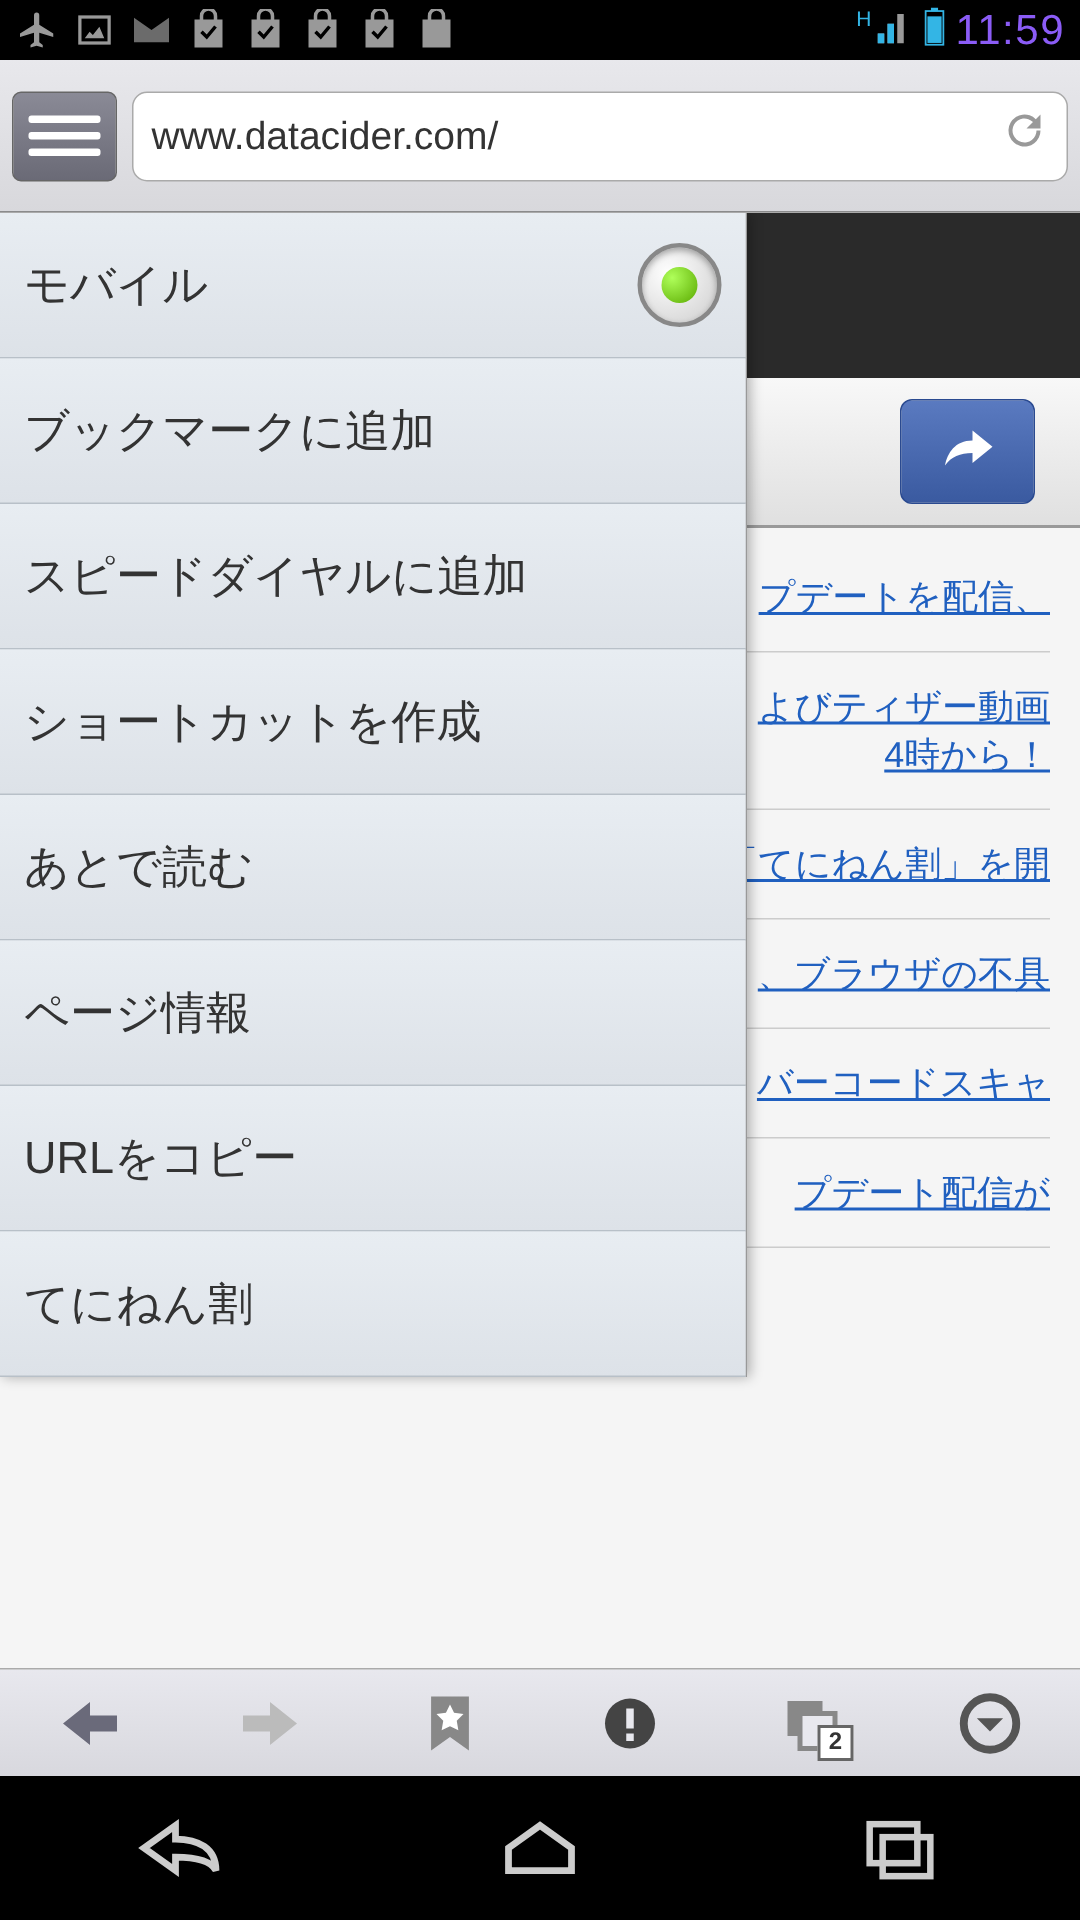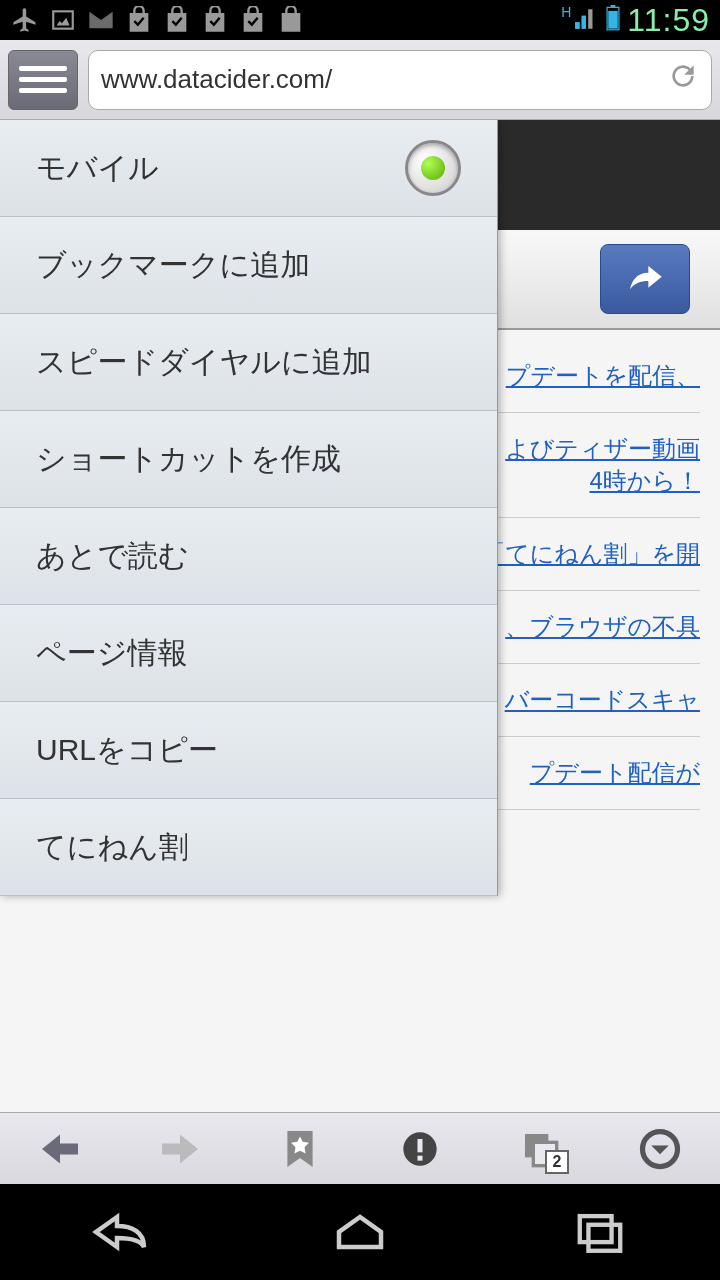--- a/index.html
+++ b/index.html
@@ -3,46 +3,46 @@
 <meta charset="utf-8">
 <style>
 * { margin: 0; padding: 0; box-sizing: border-box; font-family: sans-serif; }
 body { width: 720px; height: 1280px; background: #000; overflow: hidden; position: relative; }
 
 
 .status-bar { height: 40px; background: #000; display: flex; justify-content: space-between; align-items: center; padding: 0 10px; color: #ccc; }
 .status-left { display: flex; gap: 8px; align-items: center; }
 .status-right { display: flex; gap: 6px; align-items: center; }
 .status-icon { width: 30px; height: 30px; display: flex; align-items: center; justify-content: center; font-size: 20px; color: #999; }
-.clock { color: #86efac; font-size: 32px; font-weight: 300; letter-spacing: 1px; }
+.clock { color: #8b5cf6; font-size: 28px; font-weight: 300; letter-spacing: 1px; }
 .signal-icon { color: #999; }
 .battery-icon { color: #33b5e5; }
 
 
-.browser-chrome { height: 80px; background: linear-gradient(#e8e8ec, #d8d8dc); display: flex; align-items: center; padding: 23px 8px; gap: 10px; border-bottom: 1px solid #aaa; }
+.browser-chrome { height: 102px; background: linear-gradient(#e8e8ec, #d8d8dc); display: flex; align-items: center; padding: 23px 8px; gap: 10px; border-bottom: 1px solid #aaa; }
 .menu-button { width: 70px; height: 60px; background: linear-gradient(#8a8a96, #6a6a76); border-radius: 6px; border: 1px solid #666; display: flex; flex-direction: column; justify-content: center; align-items: center; gap: 6px; }
 .menu-line { width: 48px; height: 5px; background: #fff; border-radius: 2px; }
 .url-bar { flex: 1; height: 60px; background: #fff; border-radius: 10px; border: 1px solid #aaa; display: flex; align-items: center; padding: 0 12px; }
 .url-text { flex: 1; font-size: 26px; color: #333; }
 .reload-icon { font-size: 30px; color: #888; }
 .search-bar { width: 230px; height: 60px; background: #fff; border-radius: 30px; border: 1px solid #aaa; display: flex; align-items: center; padding: 0 20px; }
 .search-placeholder { color: #aaa; font-size: 26px; }
 
 
 .content { height: 1016px; background: #f5f5f5; position: relative; overflow: hidden; }
 .page-header { height: 110px; background: #2a2a2a; }
 .page-toolbar { height: 100px; background: linear-gradient(#f8f8f8, #e0e0e0); border-bottom: 2px solid #999; display: flex; justify-content: flex-end; align-items: center; padding: 0 30px 0 0; }
 .share-btn { width: 90px; height: 70px; background: linear-gradient(#5a7ac0, #3a5aa0); border-radius: 8px; border: 1px solid #2a4a90; display: flex; align-items: center; justify-content: center; }
 .share-arrow { color: #fff; font-size: 34px; }
 .page-content { padding: 10px 20px; }
 .link-item { padding: 20px 0; border-bottom: 1px solid #ccc; color: #2060c0; font-size: 24px; text-decoration: underline; text-align: right; }
 
 
 .dropdown-menu { position: absolute; top: 0; left: 0; width: 498px; background: #e0e5ea; border-right: 1px solid #999; box-shadow: 2px 0 8px rgba(0,0,0,0.3); }
-.menu-item { height: 97px; display: flex; align-items: center; padding: 0 36px; border-bottom: 1px solid #b8c0c8; font-size: 30px; color: #333; background: linear-gradient(#e8edf2, #dde2e8); }
+.menu-item { height: 97px; display: flex; align-items: center; padding: 0 16px; border-bottom: 1px solid #b8c0c8; font-size: 30px; color: #333; background: linear-gradient(#e8edf2, #dde2e8); }
 .menu-item.radio-item { justify-content: space-between; }
 .radio { width: 56px; height: 56px; border-radius: 50%; border: 3px solid #888; background: radial-gradient(circle at 35% 35%, #fff, #ccc); display: flex; align-items: center; justify-content: center; box-shadow: inset 0 2px 4px rgba(0,0,0,0.3); }
 .radio-dot { width: 24px; height: 24px; border-radius: 50%; background: radial-gradient(circle at 30% 30%, #afff5a, #5aaa00); }
 .radio-dot.off { background: radial-gradient(circle at 30% 30%, #eee, #bbb); }
 
 
 .bottom-toolbar { position: absolute; bottom: 96px; left: 0; right: 0; height: 72px; background: linear-gradient(#e8e8ee, #d8d8de); border-top: 1px solid #aaa; display: flex; justify-content: space-around; align-items: center; }
 .tb-icon { width: 50px; height: 50px; display: flex; align-items: center; justify-content: center; font-size: 40px; color: #888; position: relative; }
 .tb-icon.disabled { color: #bbb; }
 .tab-count { position: absolute; bottom: 0px; right: -4px; width: 24px; height: 24px; background: #fff; border: 2px solid #666; font-size: 16px; color: #333; display: flex; align-items: center; justify-content: center; font-weight: bold; }

